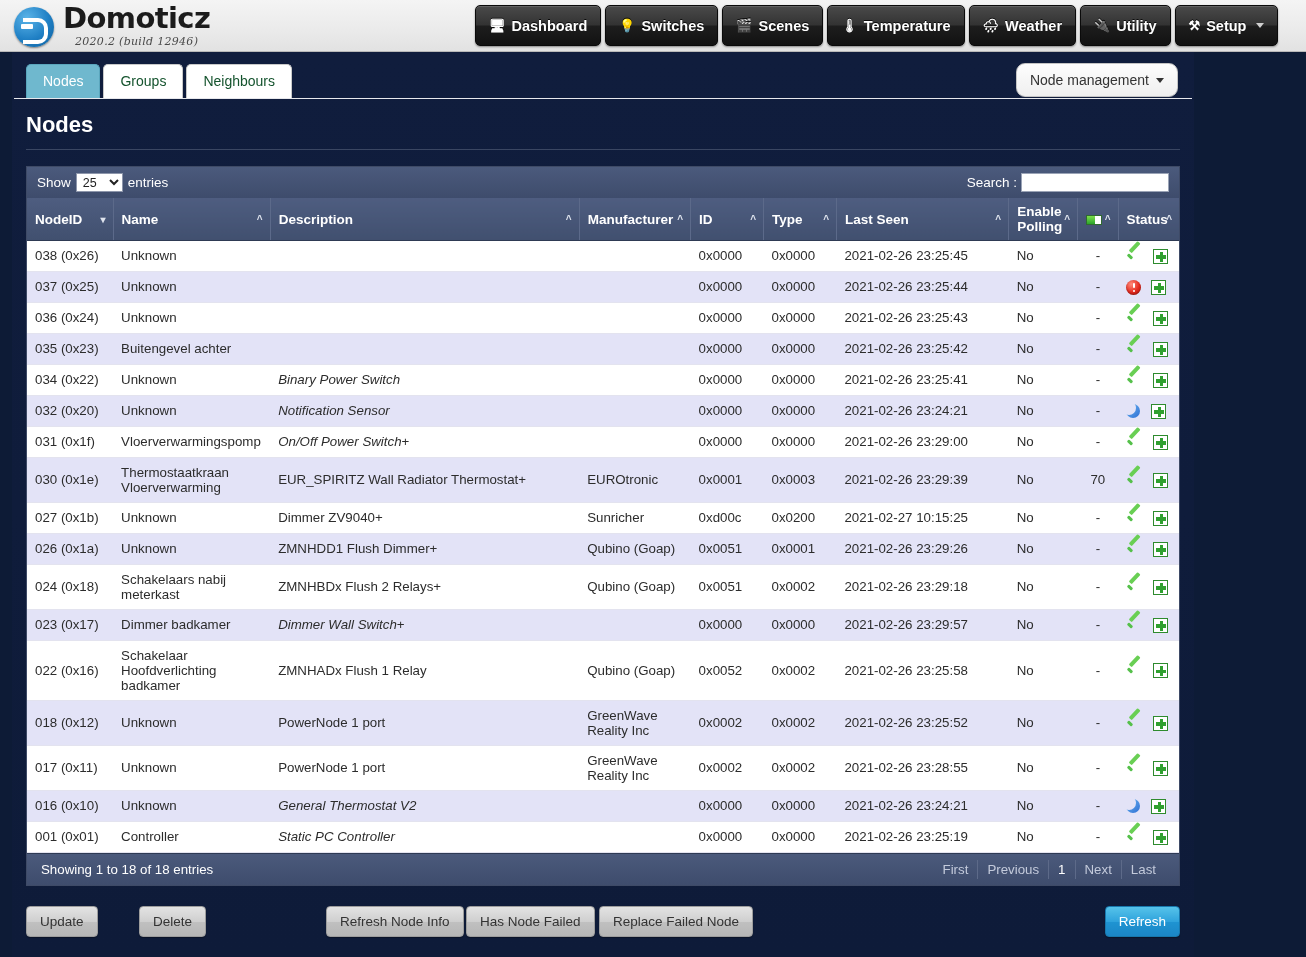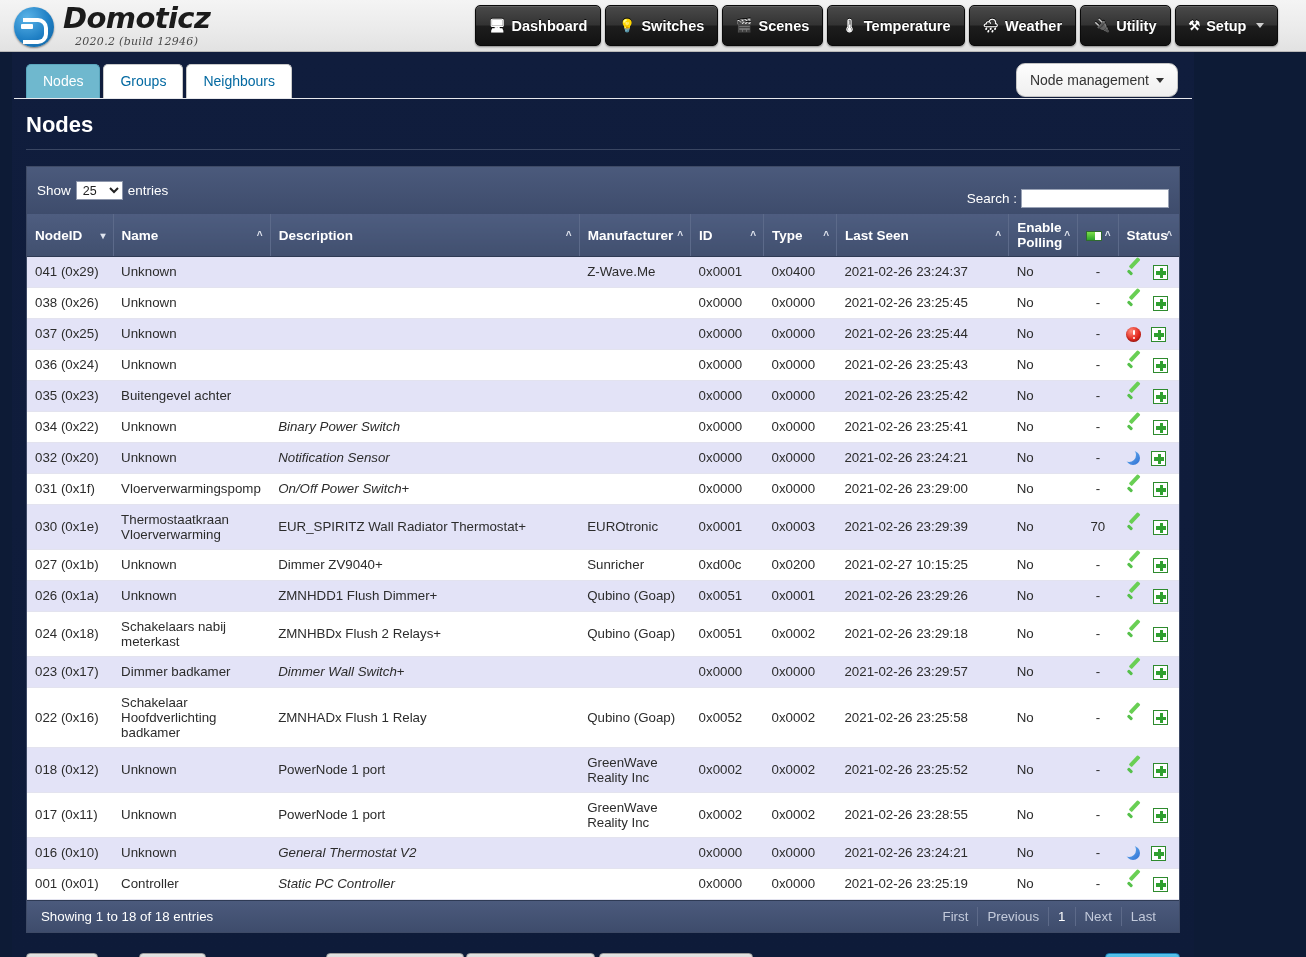--- a/index.html
+++ b/index.html
@@ -38,21 +38,21 @@
   }
   .brand-logo::before {
     content: "";
     position: absolute; left: 7px; top: 17px;
     width: 12px; height: 5px; background: #fff; z-index: 2;
     border-radius: 1px;
   }
   .brand-text { margin-left: 9px; line-height: 1; }
   .brand-title {
     font-size: 29px; font-weight: bold; color: #1b1b1b;
-    letter-spacing: -.6px; font-family: "DejaVu Sans", sans-serif; font-style: italic;
+    letter-spacing: -.6px; font-family: "DejaVu Sans", sans-serif;
   }
   .brand-sub {
     font-size: 11px; color: #4a4a4a; font-style: italic;
     margin-top: 3px; font-family: "DejaVu Serif", serif; letter-spacing: .3px; text-align: center;
   }
 
   .mainnav {
     position: absolute; left: 475px; top: 5px;
     display: flex; gap: 4px;
   }
@@ -79,21 +79,21 @@
   .content {
     position: absolute; left: 12px; top: 0; width: 1182px; height: 905px;
     background: #122043;
     background: linear-gradient(to bottom, #101d3d 0%, #0e1b39 100%);
   }
 
   
   .tabs { display: flex; padding: 12px 0 0 14px; gap: 3px; position: relative; z-index: 2; }
   .tab {
     padding: 8px 16px 9px;
-    background: #ffffff; color: #0369a1;
+    background: #ffffff; color: #14532d;
     font-size: 14px; border-radius: 5px 5px 0 0;
     border: 1px solid #c9c9c9; border-bottom: none;
     cursor: pointer;
   }
   .tab.active { background: #6fb8ce; color: #ffffff; border-color: #5aa6bd; }
   .tabs-rule { height: 1px; background: #ffffff; opacity: .9; margin: 0 2px; }
 
   .nodemgmt-wrap { position: absolute; right: 16px; top: 11px; z-index: 3; }
   .nodemgmt {
     background: linear-gradient(to bottom,#fdfdfd,#efefef);
@@ -119,21 +119,21 @@
     display: flex; align-items: center; justify-content: space-between;
     background: linear-gradient(to bottom,#4b5a7c 0%, #3e4c6c 100%);
     padding: 6px 10px; color: #ffffff; font-size: 13.5px;
   }
   .showsel { display: flex; align-items: center; gap: 5px; }
   .showsel select {
     font-size: 12.5px; padding: 1px 2px; height: 19px;
     border: 1px solid #8d96ab; background: #fff; color: #222;
     font-family: "Liberation Sans", sans-serif;
   }
-  .searchbox { display: flex; align-items: center; gap: 4px; margin-top: 16px; }
+  .searchbox { display: flex; align-items: center; gap: 4px; }
   .searchbox input {
     width: 148px; height: 19px; border: 1px solid #9aa3b6;
     background: #ffffff; font-size: 12.5px; padding: 0 3px;
     font-family: "Liberation Sans", sans-serif;
   }
 
   table.nodes { width: 100%; border-collapse: collapse; table-layout: fixed; }
   table.nodes thead th {
     background: linear-gradient(to bottom,#4e5d80 0%, #41506f 100%);
     color: #ffffff; font-size: 13.5px; font-weight: bold;
@@ -348,32 +348,20 @@
               <th><span>Manufacturer</span><span class="sortarrow">^</span></th>
               <th><span>ID</span><span class="sortarrow">^</span></th>
               <th><span>Type</span><span class="sortarrow">^</span></th>
               <th><span>Last Seen</span><span class="sortarrow">^</span></th>
               <th><span>Enable Polling</span><span class="sortarrow">^</span></th>
               <th><span class="hdr-batt"></span><span class="sortarrow">^</span></th>
               <th><span>Status</span><span class="sortarrow">^</span></th>
             </tr>
           </thead>
         <tbody id="tbody">
-            <tr class="odd">
-              <td>041 (0x29)</td>
-              <td>Unknown</td>
-              <td></td>
-              <td>Z-Wave.Me</td>
-              <td>0x0001</td>
-              <td>0x0400</td>
-              <td>2021-02-26 23:24:37</td>
-              <td>No</td>
-              <td class="center">-</td>
-              <td class="icons"><span class="ico ico-check"></span><span class="ico ico-plus"></span></td>
-            </tr>
             <tr class="even">
               <td>038 (0x26)</td>
               <td>Unknown</td>
               <td></td>
               <td></td>
               <td>0x0000</td>
               <td>0x0000</td>
               <td>2021-02-26 23:25:45</td>
               <td>No</td>
               <td class="center">-</td>

